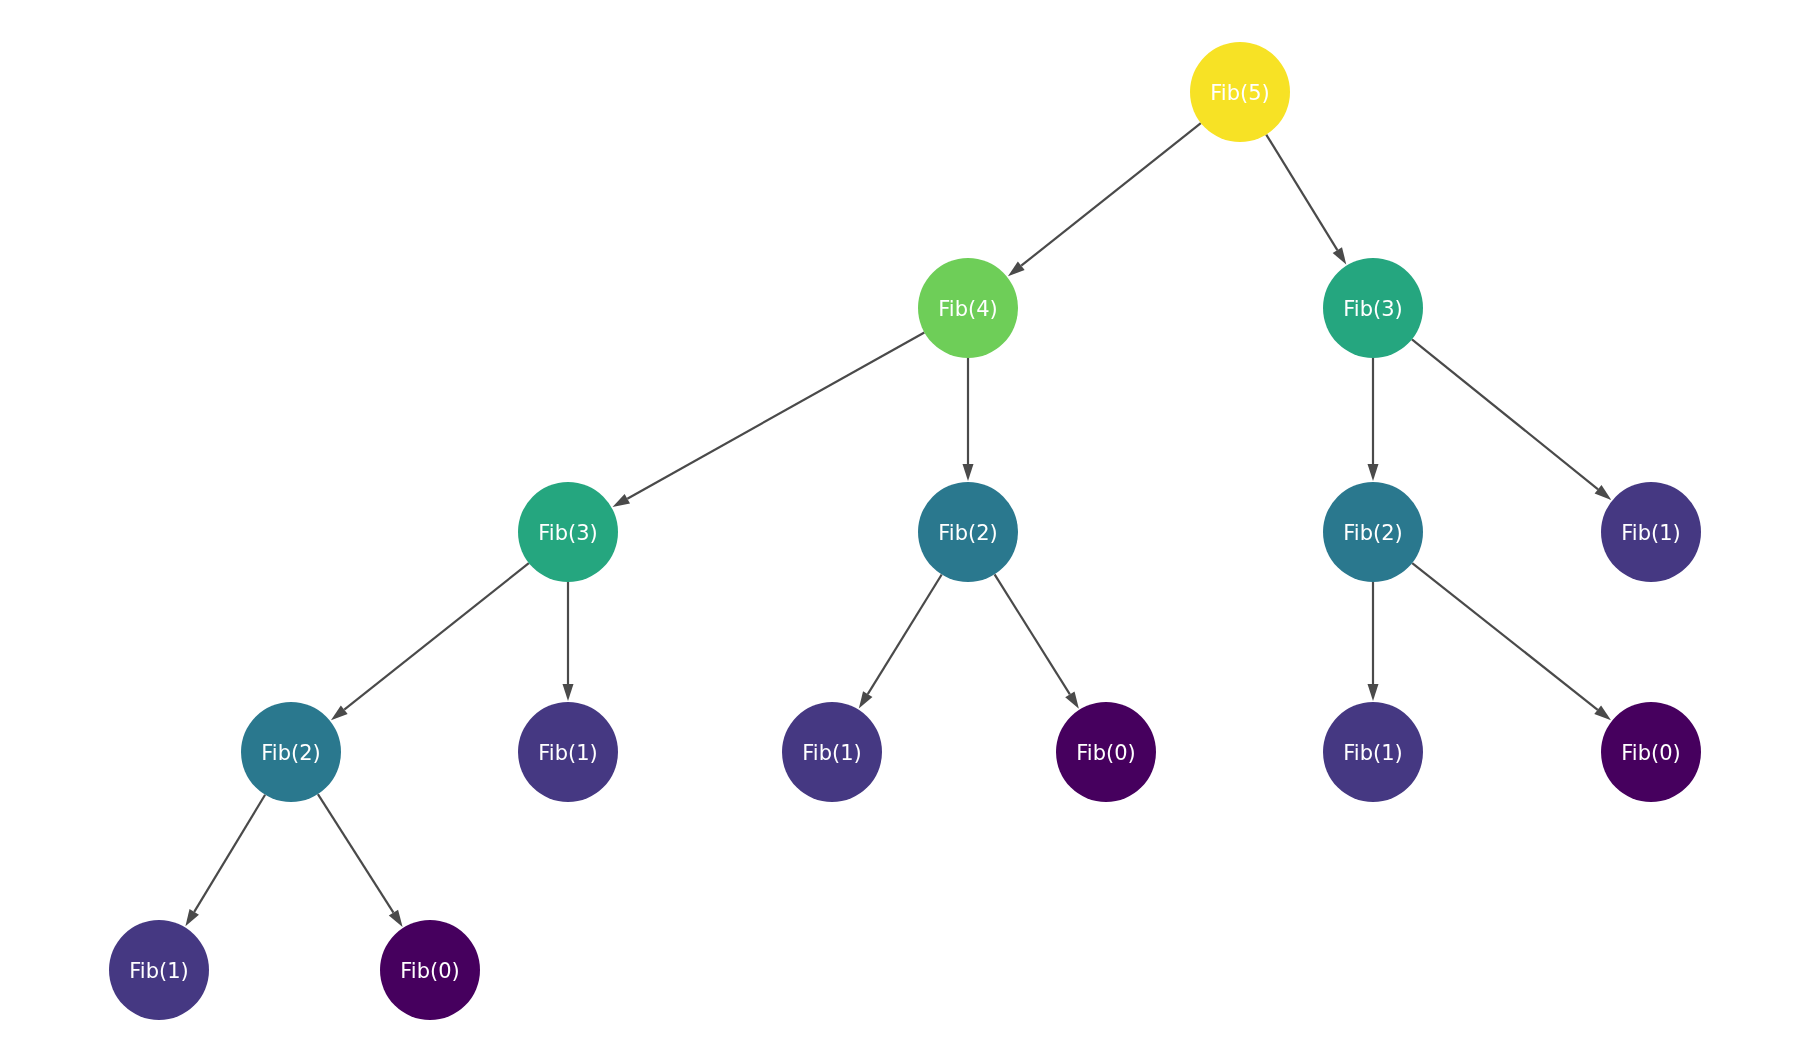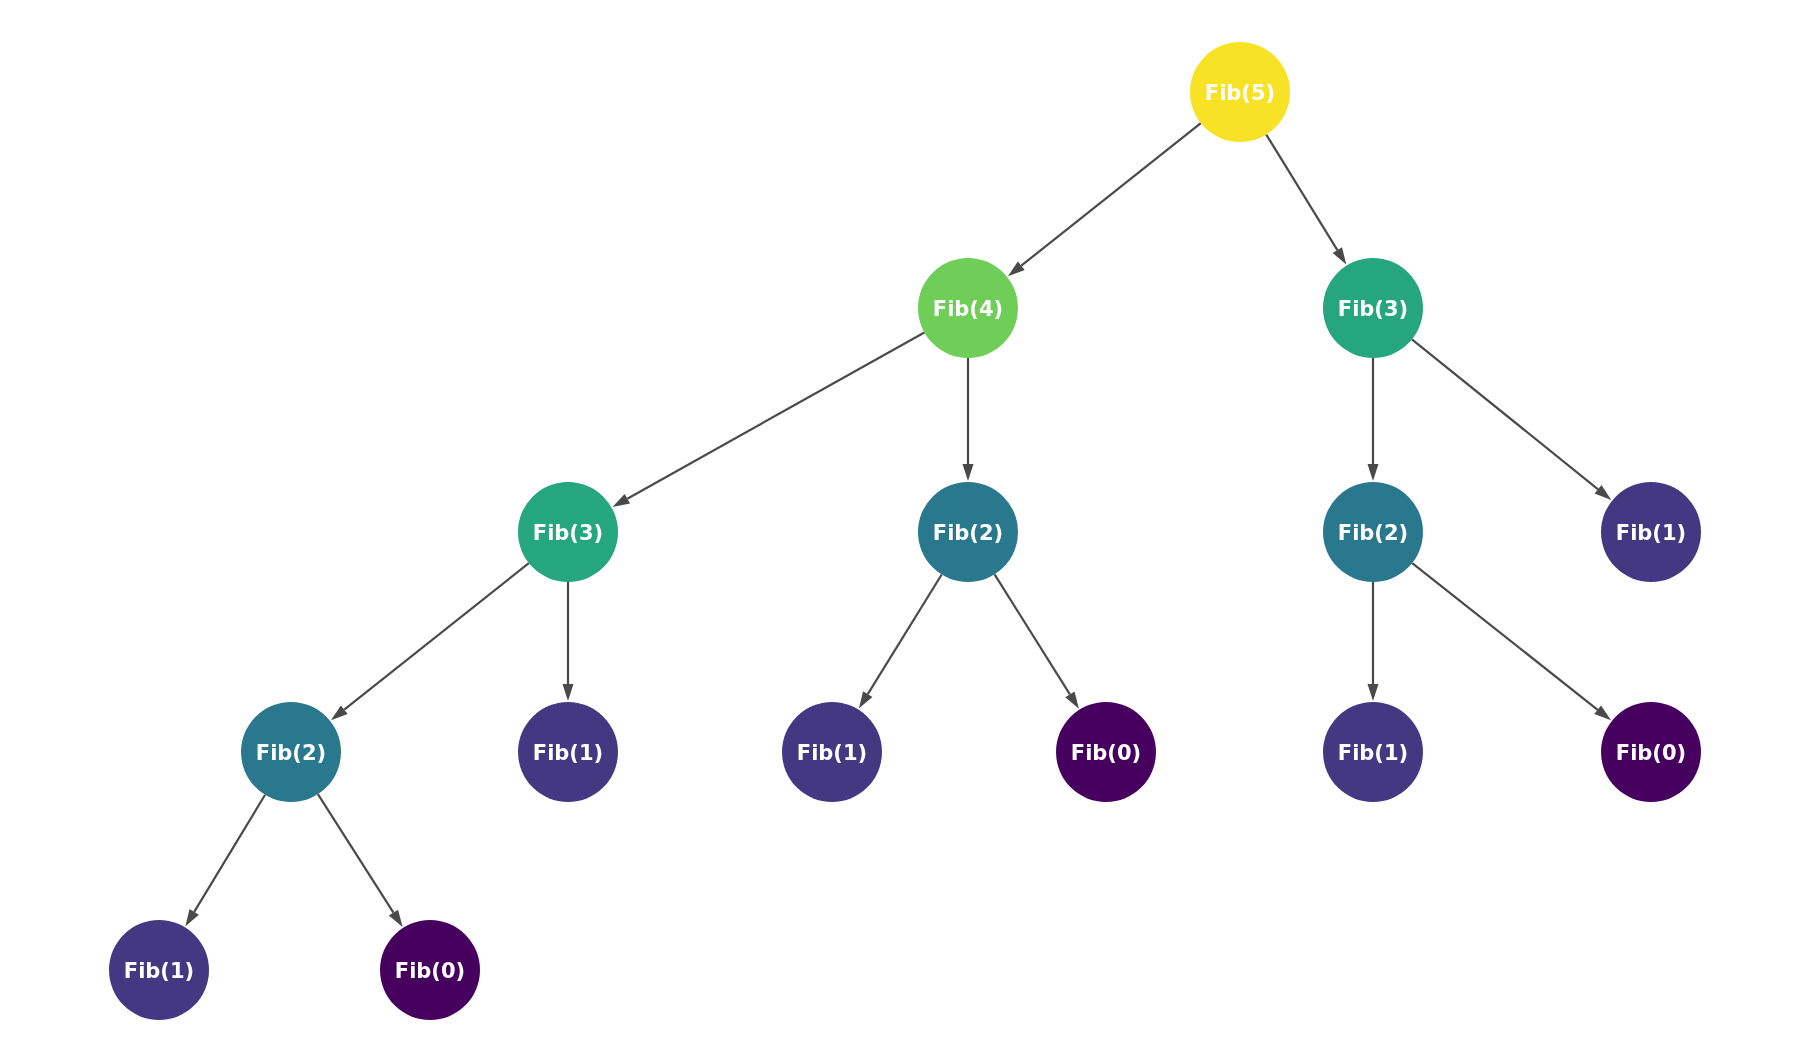--- a/index.html
+++ b/index.html
@@ -12,21 +12,20 @@
     width: 1800px;
     height: 1050px;
     overflow: hidden;
     font-family: "DejaVu Sans", "Liberation Sans", sans-serif;
   }
   #canvas-wrap {
     position: relative;
     width: 1452px;
     height: 1050px;
     background: #ec4899;
-    font-weight: bold;
   }
   svg#tree-svg {
     display: block;
     width: 1800px;
     height: 1050px;
     background: #ffffff;
   }
   .edge-line {
     stroke: #4a4a4a;
     stroke-width: 2.2;

